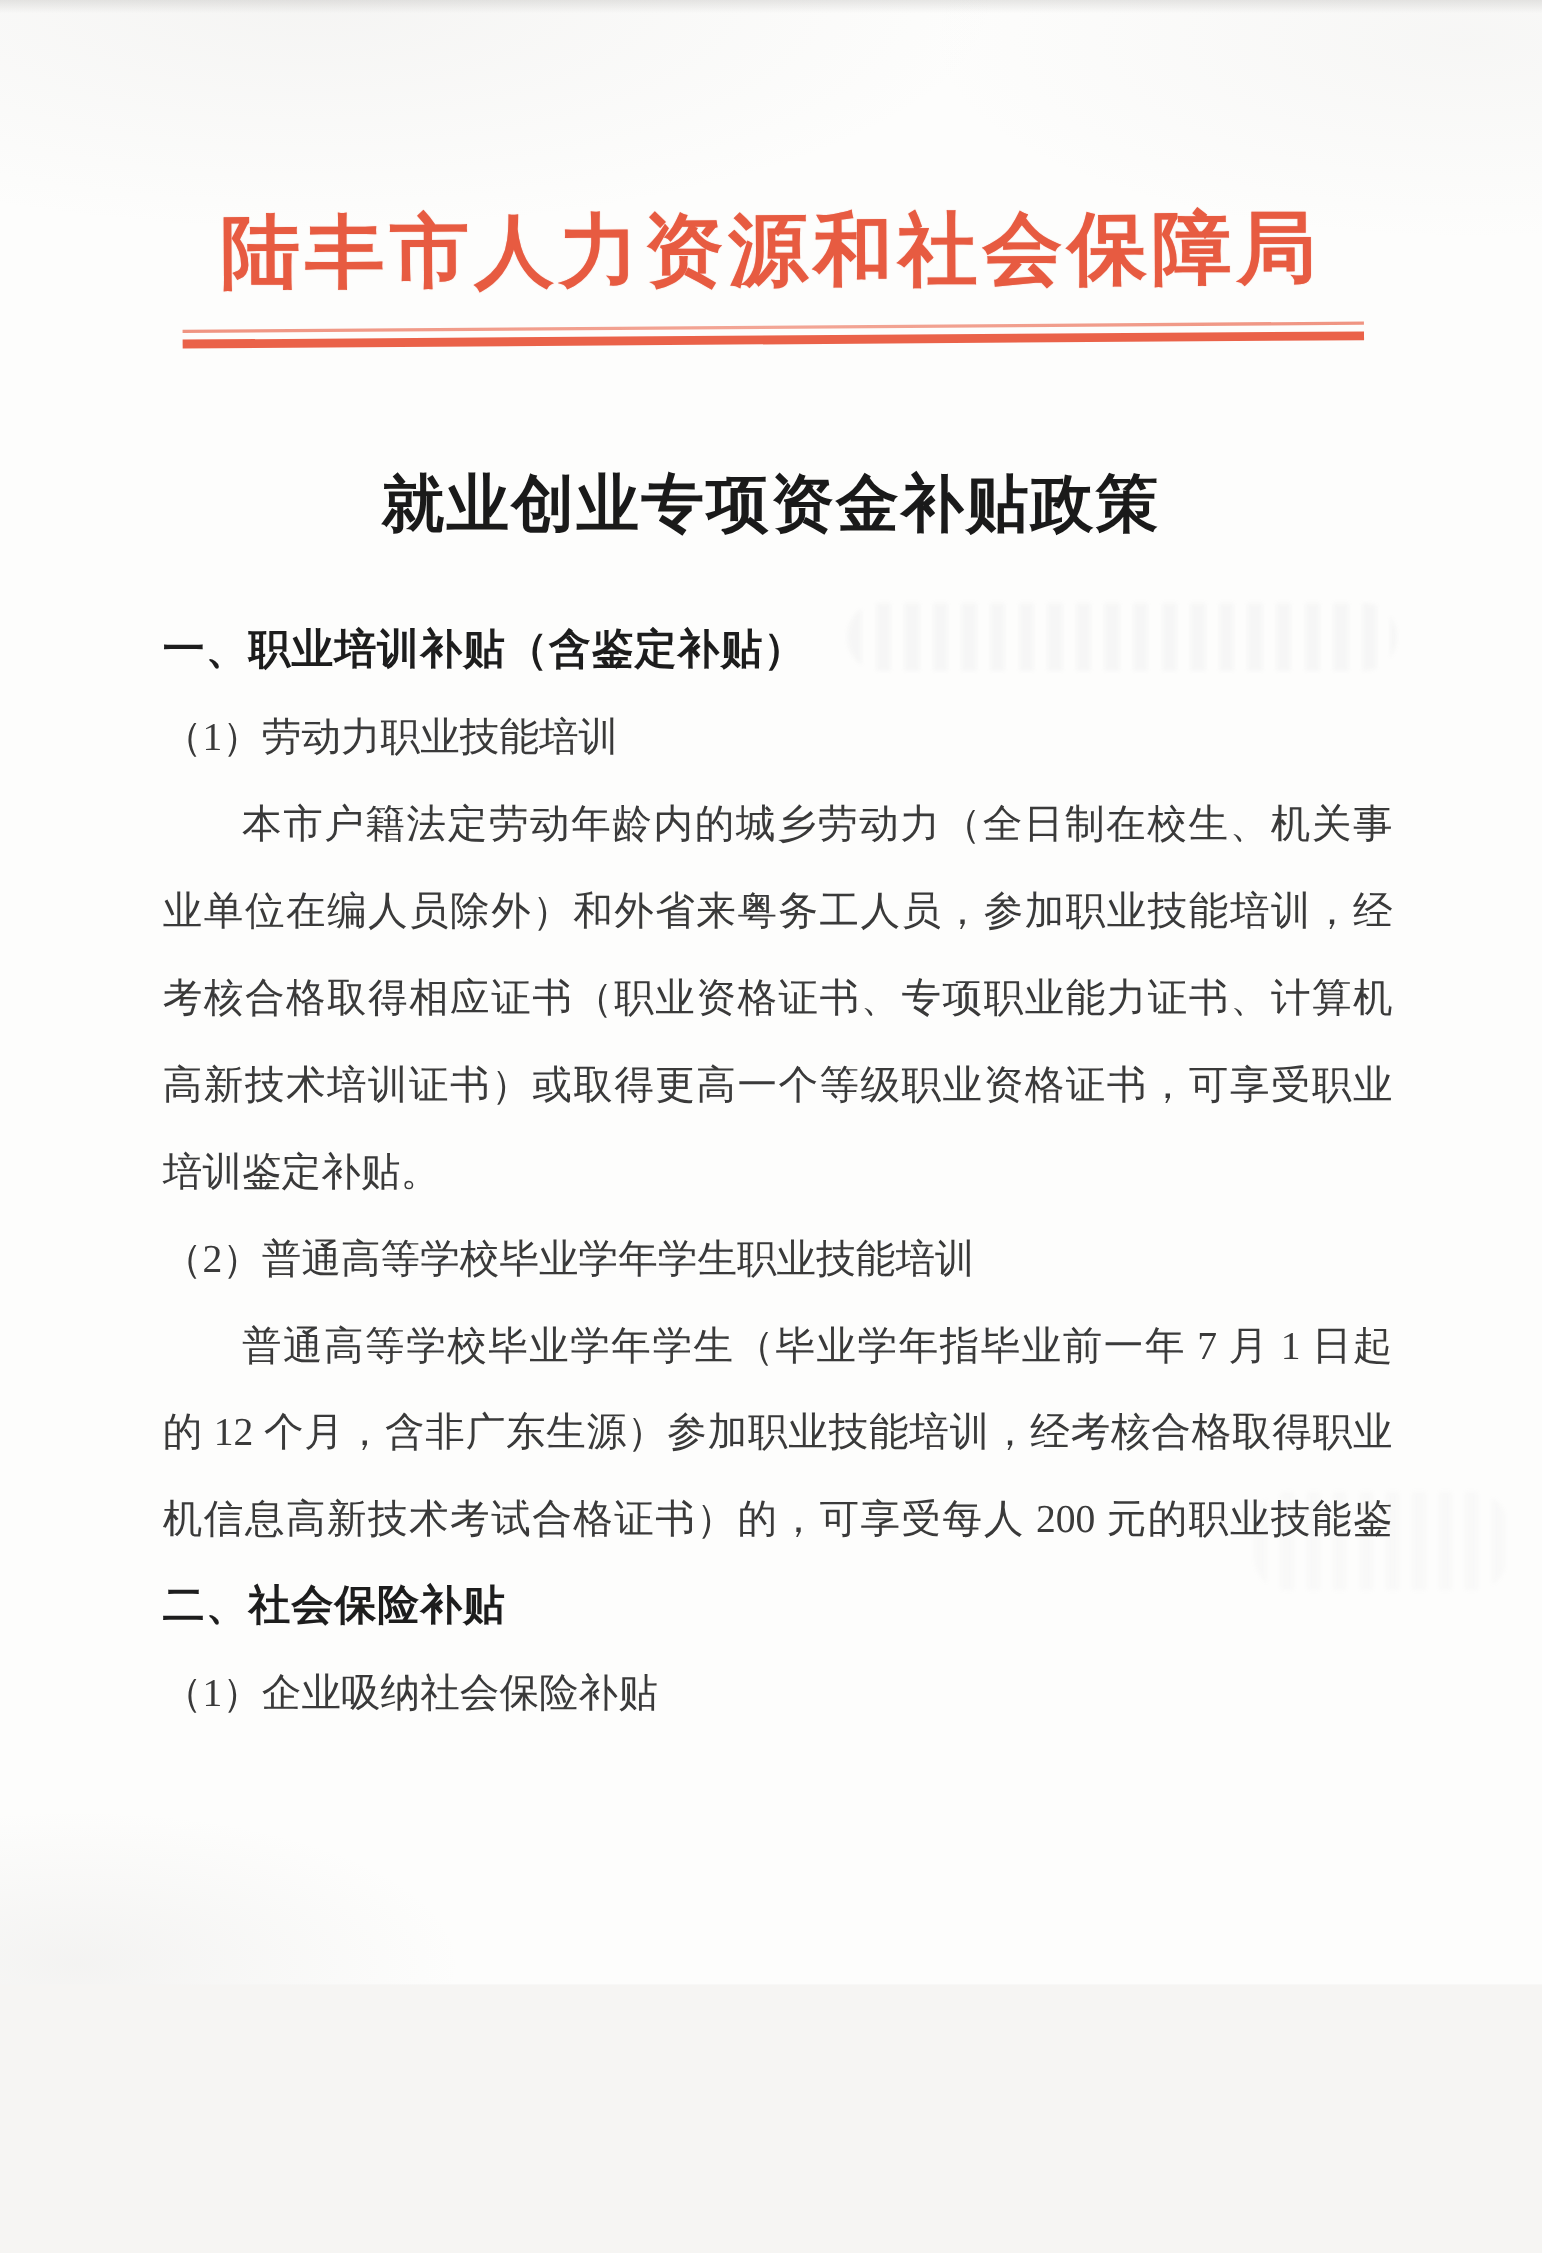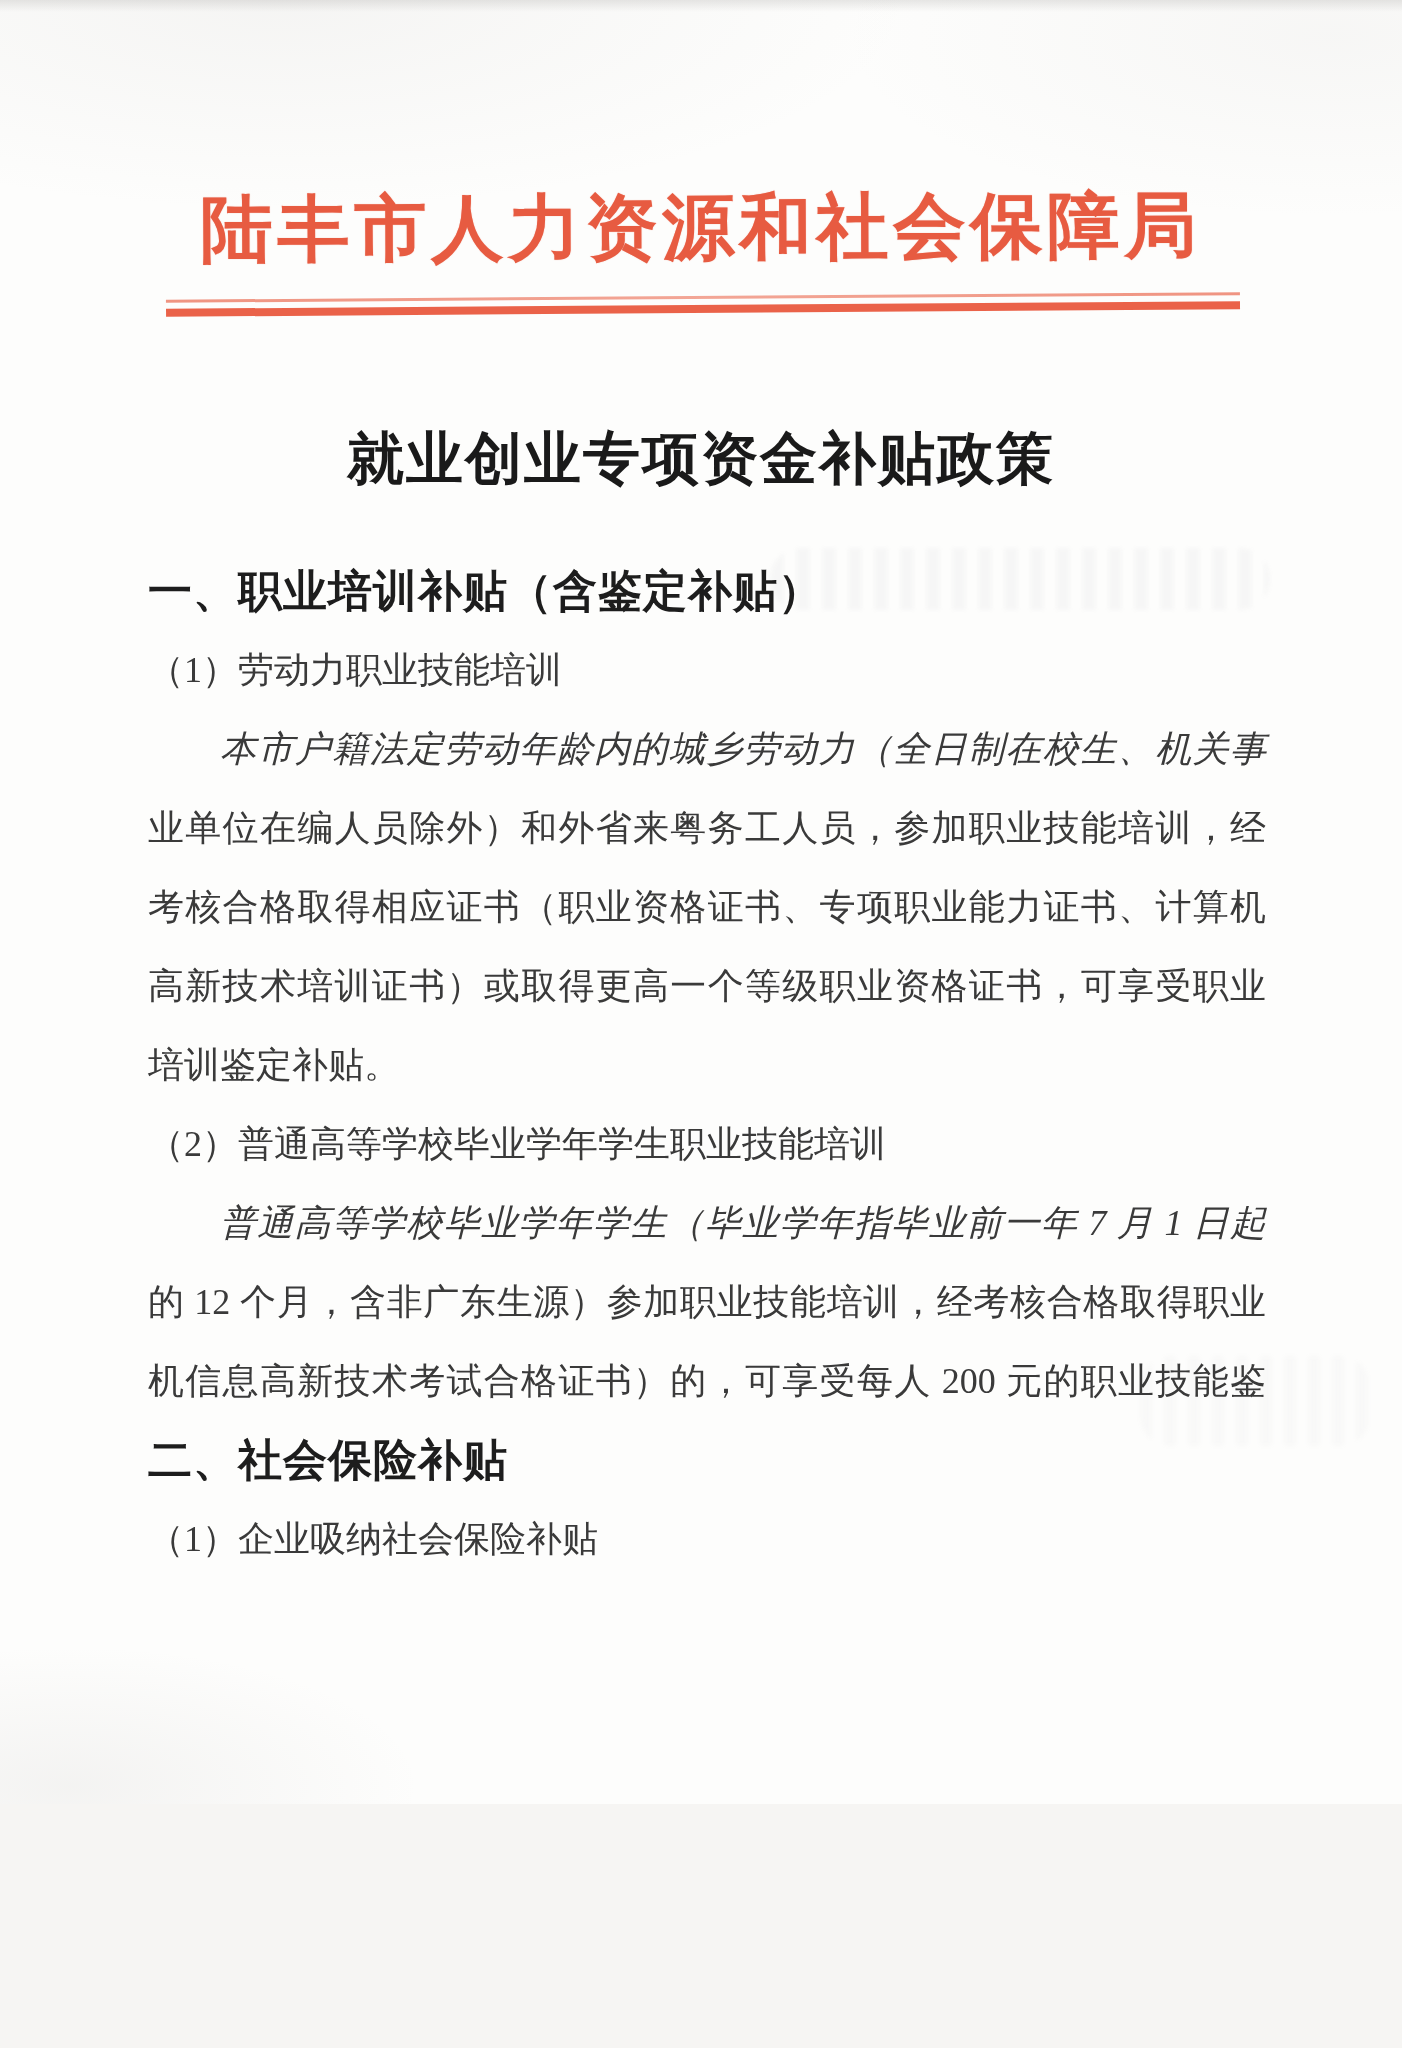--- a/index.html
+++ b/index.html
@@ -115,25 +115,24 @@
     line-height: 79px;
     height: 79px;
     text-align: left;
   }
   .line.fill {
     text-align: justify;
     text-align-last: justify;
   }
   .line.indent {
     text-indent: 2em;
-    font-style: italic;
   }
   .line.heading {
     font-weight: bold;
-    font-size: 44px;
+    font-size: 38px;
     letter-spacing: 1px;
     color: #1d1d1d;
   }
 
   
   .page-number {
     position: absolute;
     top: 1884px;
     left: 0;
     width: 100%;

